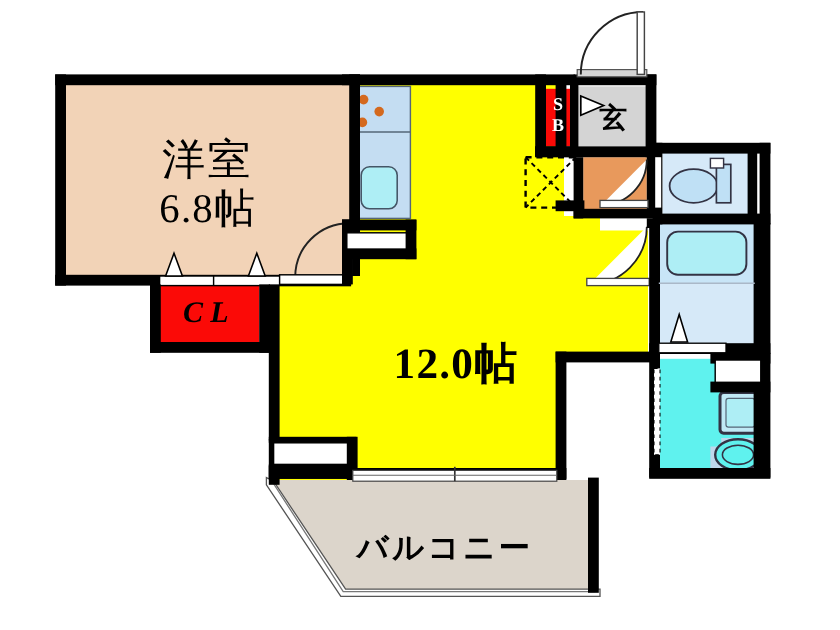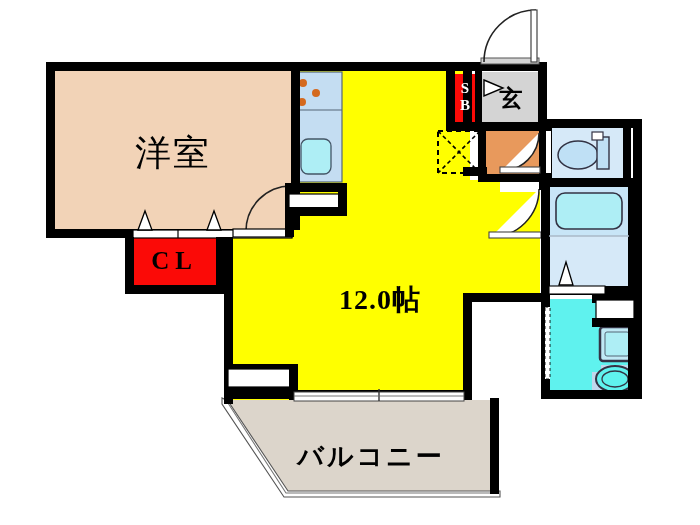--- a/index.html
+++ b/index.html
@@ -38,28 +38,29 @@
   .lbl-room-size {
     font-size: 34px;
     letter-spacing: 1px;
   }
   .lbl-ldk-name {
     font-size: 40px;
     font-weight: bold;
     letter-spacing: 7px;
   }
   .lbl-ldk-size {
-    font-size: 28px;
+    font-size: 36px;
     font-weight: bold;
     letter-spacing: 1px;
   }
   .lbl-cl {
     font-size: 25px;
     font-weight: bold;
     letter-spacing: 6px;
+    font-style: italic;
   }
   .lbl-sb {
     font-size: 15px;
     font-weight: bold;
     line-height: 1.15;
   }
   .lbl-genkan {
     font-size: 23px;
     font-weight: bold;
   }
@@ -212,21 +213,22 @@
     <rect x="294" y="392" width="170" height="9" fill="#ffffff" stroke="#444444" stroke-width="1"></rect>
     <line x1="379" y1="389" x2="379" y2="401" stroke="#333333" stroke-width="1.4"></line>
     <line x1="294" y1="396" x2="464" y2="396" stroke="#666666" stroke-width="0.9"></line>
 
     <rect x="490" y="398" width="9" height="96" fill="#000000"></rect>
 
     <rect x="446" y="122" width="32" height="9" fill="#000000"></rect>
 
   </svg>
 
-  <div class="lbl lbl-room-name" style="left:54px; top:115px; width:238px;margin-top:20px;">洋室</div>
+  <div class="lbl lbl-room-name" style="left:54px; top:115px; width:238px;">洋室</div>
+  <div class="lbl lbl-room-size" style="left:54px; top:157px; width:238px;">6.8帖</div>
 
   <div class="lbl lbl-ldk-size" style="left:280px; top:285px; width:200px;">12.0帖</div>
 
   <div class="lbl lbl-cl" style="left:133px; top:248px; width:83px;">CL</div>
 
   <div class="lbl lbl-sb" style="left:454px; top:80px; width:22px; color:#ffffff;">S</div>
   <div class="lbl lbl-sb" style="left:454px; top:97px; width:22px; color:#ffffff;">B</div>
 
   <div class="lbl lbl-genkan" style="left:489px; top:87px; width:44px;">玄</div>
 

